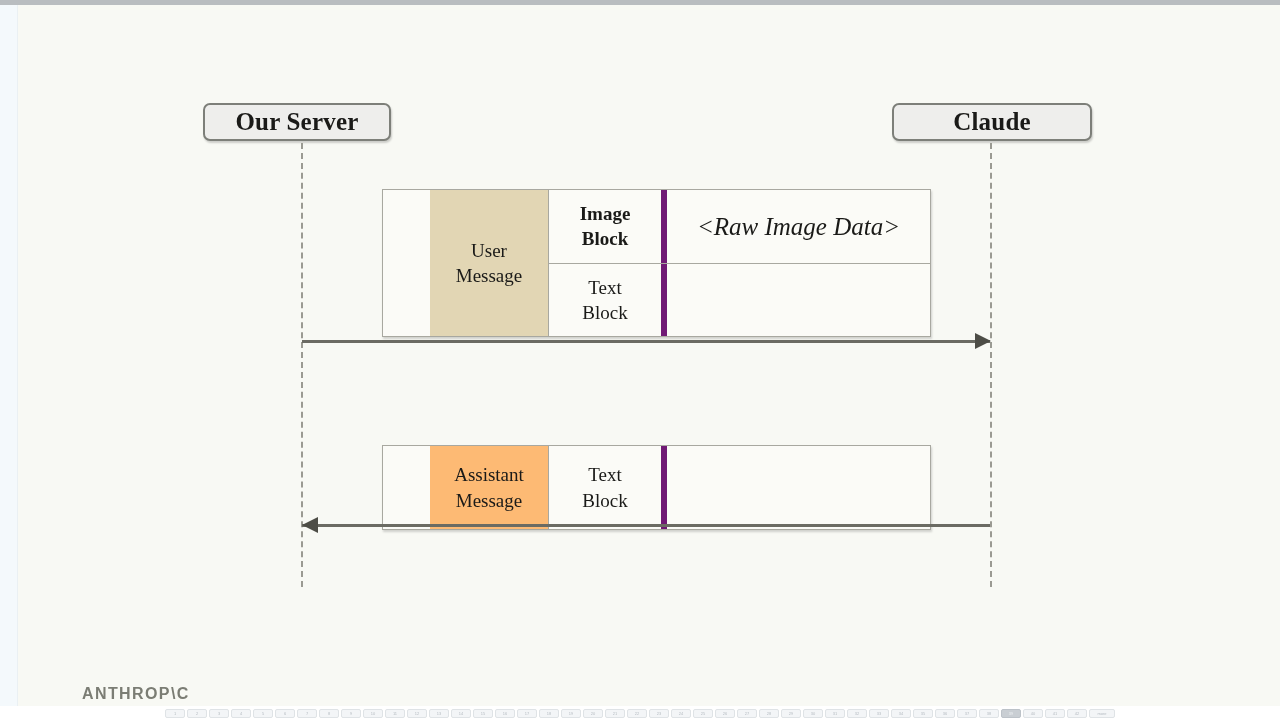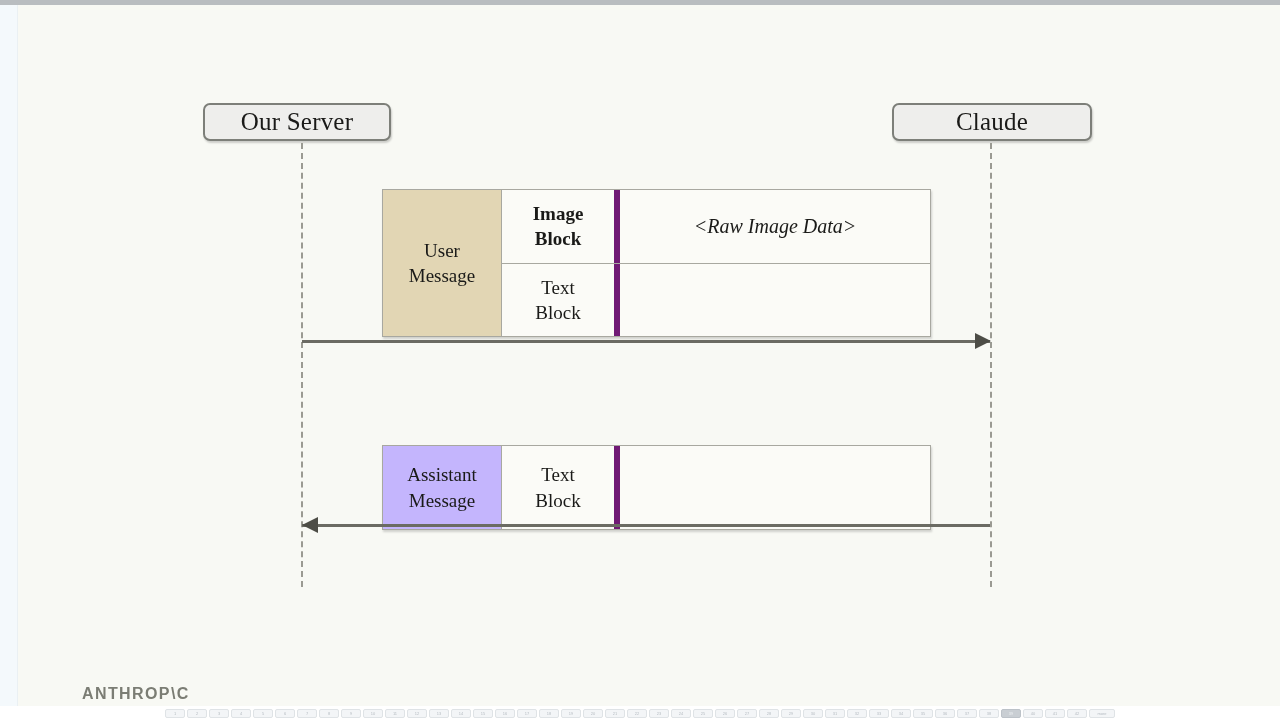--- a/index.html
+++ b/index.html
@@ -55,20 +55,21 @@
     background: #eeeeec;
     border: 2px solid #7d7f79;
     border-radius: 7px;
     display: flex;
     align-items: center;
     justify-content: center;
     color: #1a1a18;
     font-size: 25px;
     letter-spacing: 0.2px;
     box-shadow: 1px 2px 2px rgba(0,0,0,0.18);
+    font-weight: bold;
   }
   .participant.server { left: 185px; top: 98px; width: 188px; }
   .participant.claude { left: 874px; top: 98px; width: 200px; }
 
   
   .lifeline {
     position: absolute;
     top: 138px;
     width: 0;
     height: 444px;
@@ -93,23 +94,24 @@
     flex: 0 0 119px;
     display: flex;
     flex-direction: column;
     align-items: center;
     justify-content: center;
     font-size: 19px;
     line-height: 1.32;
     color: #1a1a18;
     border-right: 1px solid #a8a8a0;
     text-align: center;
+    margin-left: 47px;
   }
   .role-cell.user      { background: #e2d6b4; }
-  .role-cell.assistant { background: #c4b5fd; }
+  .role-cell.assistant { background: #fdba74; }
 
   .blocks-col {
     flex: 1 1 auto;
     display: flex;
     flex-direction: column;
   }
 
   .block-row {
     flex: 1 1 0;
     display: flex;
@@ -131,21 +133,21 @@
     text-align: center;
   }
   .block-kind.bold { font-weight: bold; }
 
   .block-content {
     flex: 1 1 auto;
     display: flex;
     align-items: center;
     justify-content: center;
     padding: 0 16px;
-    font-size: 20px;
+    font-size: 25px;
     font-style: italic;
     line-height: 1.32;
     color: #1a1a18;
     text-align: center;
   }
 
   
   .arrow {
     position: absolute;
     height: 3px;

